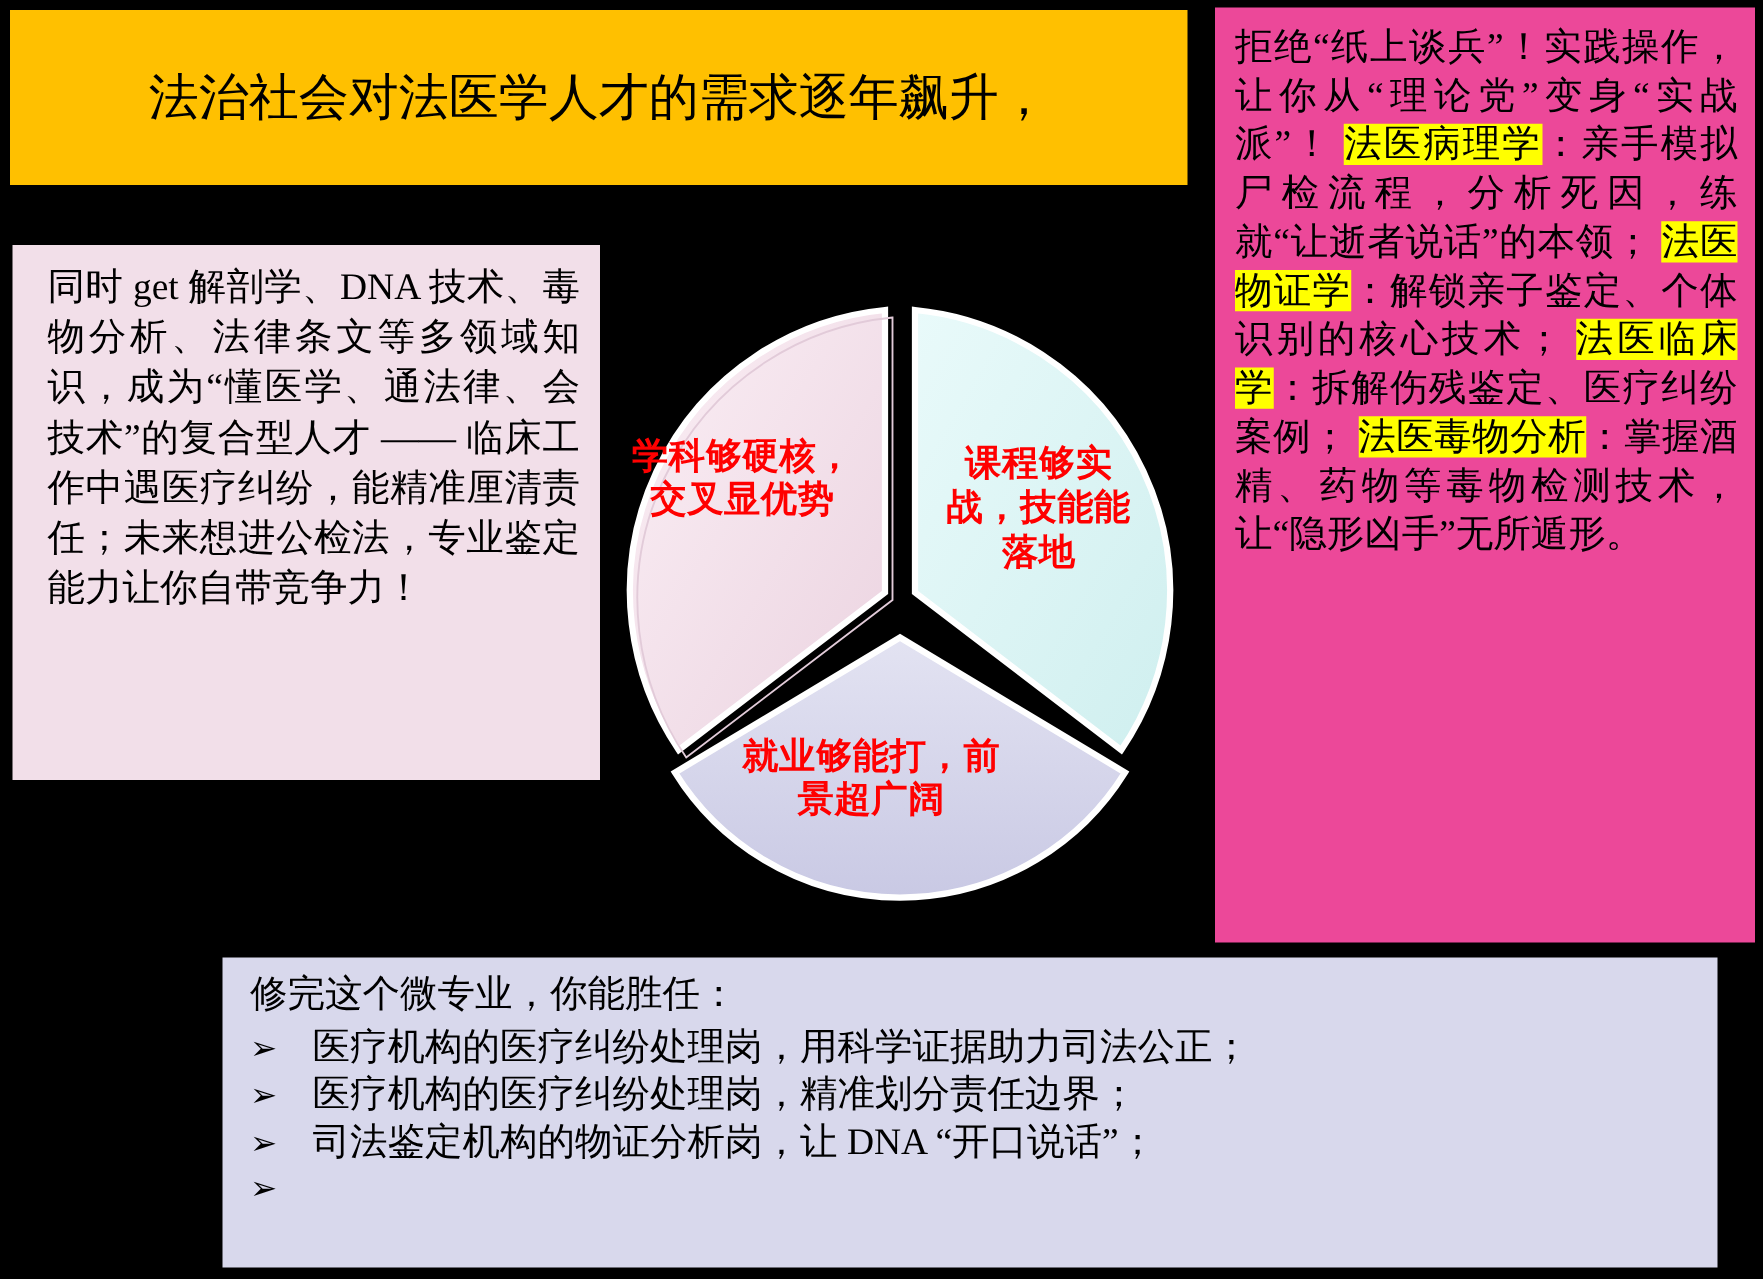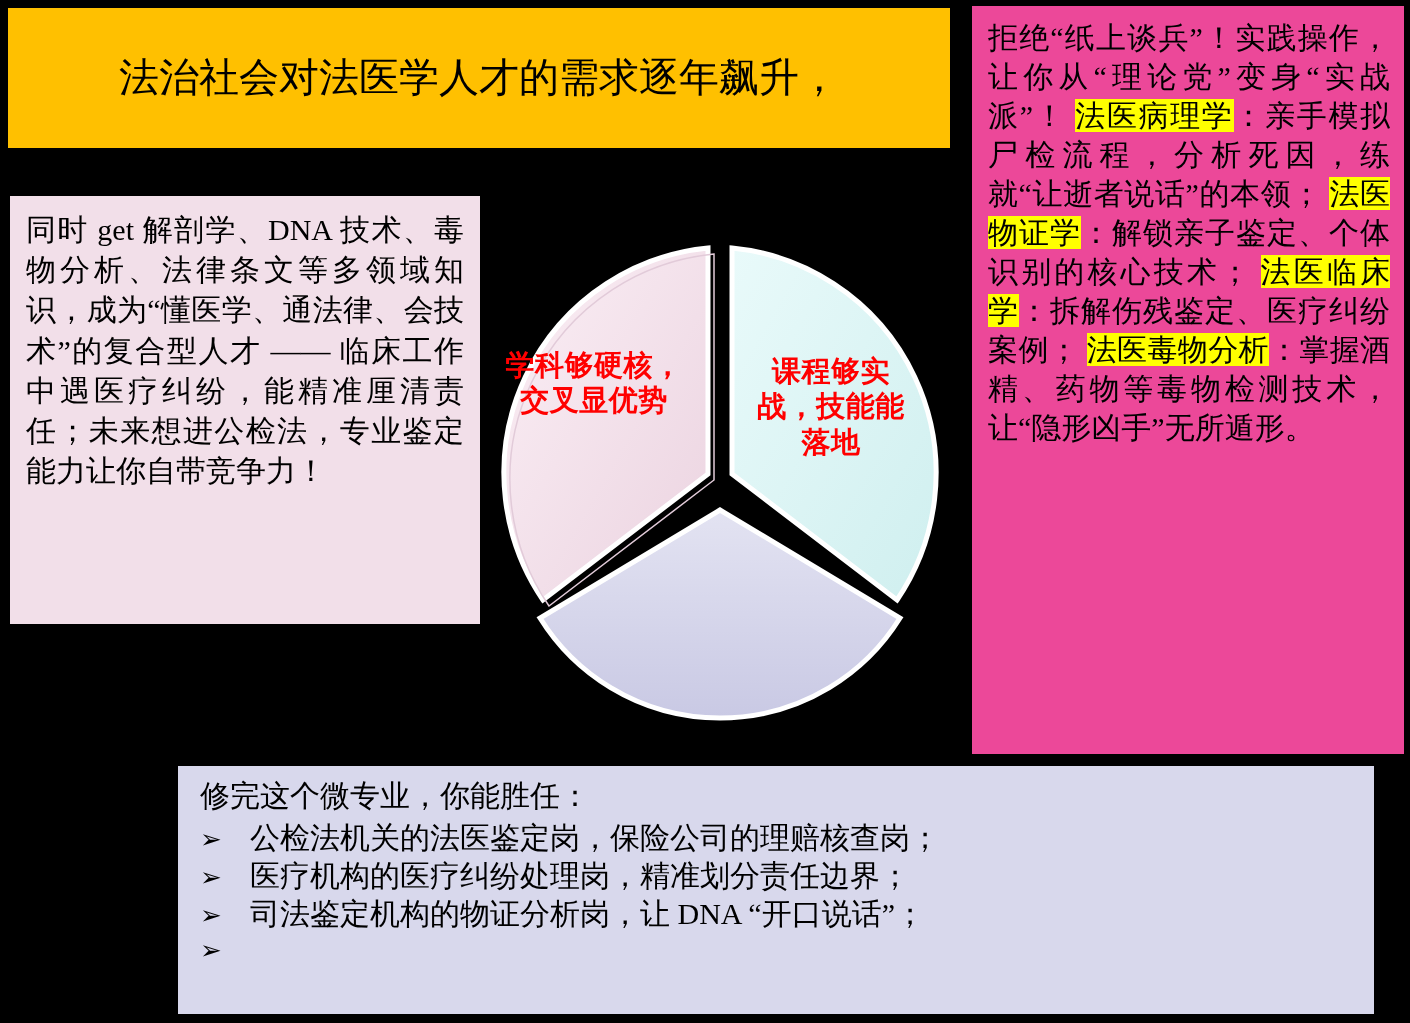--- a/index.html
+++ b/index.html
@@ -39,21 +39,21 @@
 
   
   .left-panel {
     position: absolute;
     left: 10px;
     top: 196px;
     width: 470px;
     height: 428px;
     background: #F2DFE9;
     box-sizing: border-box;
-    padding: 14px 16px 10px 16px;
+    padding: 14px 16px 10px 28px;
   }
   .left-panel .body-text {
     font-size: 30px;
     line-height: 1.34;
     color: #000000;
     text-align: justify;
   }
 
   
   .right-panel {
@@ -189,28 +189,29 @@
       <path d="M 252 256 L 252 30 A 226 226 0 0 1 417 382 Z" fill="url(#gright)" stroke="#FFFFFF" stroke-width="5"></path>
     </g>
 
     <g>
       <path d="M 240 292 L 60 400 A 212 212 0 0 0 420 400 Z" fill="url(#gbot)" stroke="#FFFFFF" stroke-width="5"></path>
     </g>
   </svg>
 
   <div class="seg-label s1">学科够硬核，交叉显优势</div>
   <div class="seg-label s2">课程够实战，技能能落地</div>
+  <div class="seg-label s3">就业够能打，前景超广阔</div>
 </div>
 
 <div class="bottom-panel">
   <div class="lead">修完这个微专业，你能胜任：</div>
   <ul>
     <li>
       <span class="marker">➢</span>
-      <span>公检法机关的法医鉴定岗，保险公司的理赔核查岗；</span>
+      <span>医疗机构的医疗纠纷处理岗，用科学证据助力司法公正；</span>
     </li>
     <li>
       <span class="marker">➢</span>
       <span>医疗机构的医疗纠纷处理岗，精准划分责任边界；</span>
     </li>
     <li>
       <span class="marker">➢</span>
       <span>司法鉴定机构的物证分析岗，让 DNA “开口说话”；</span>
     </li>
     <li>

